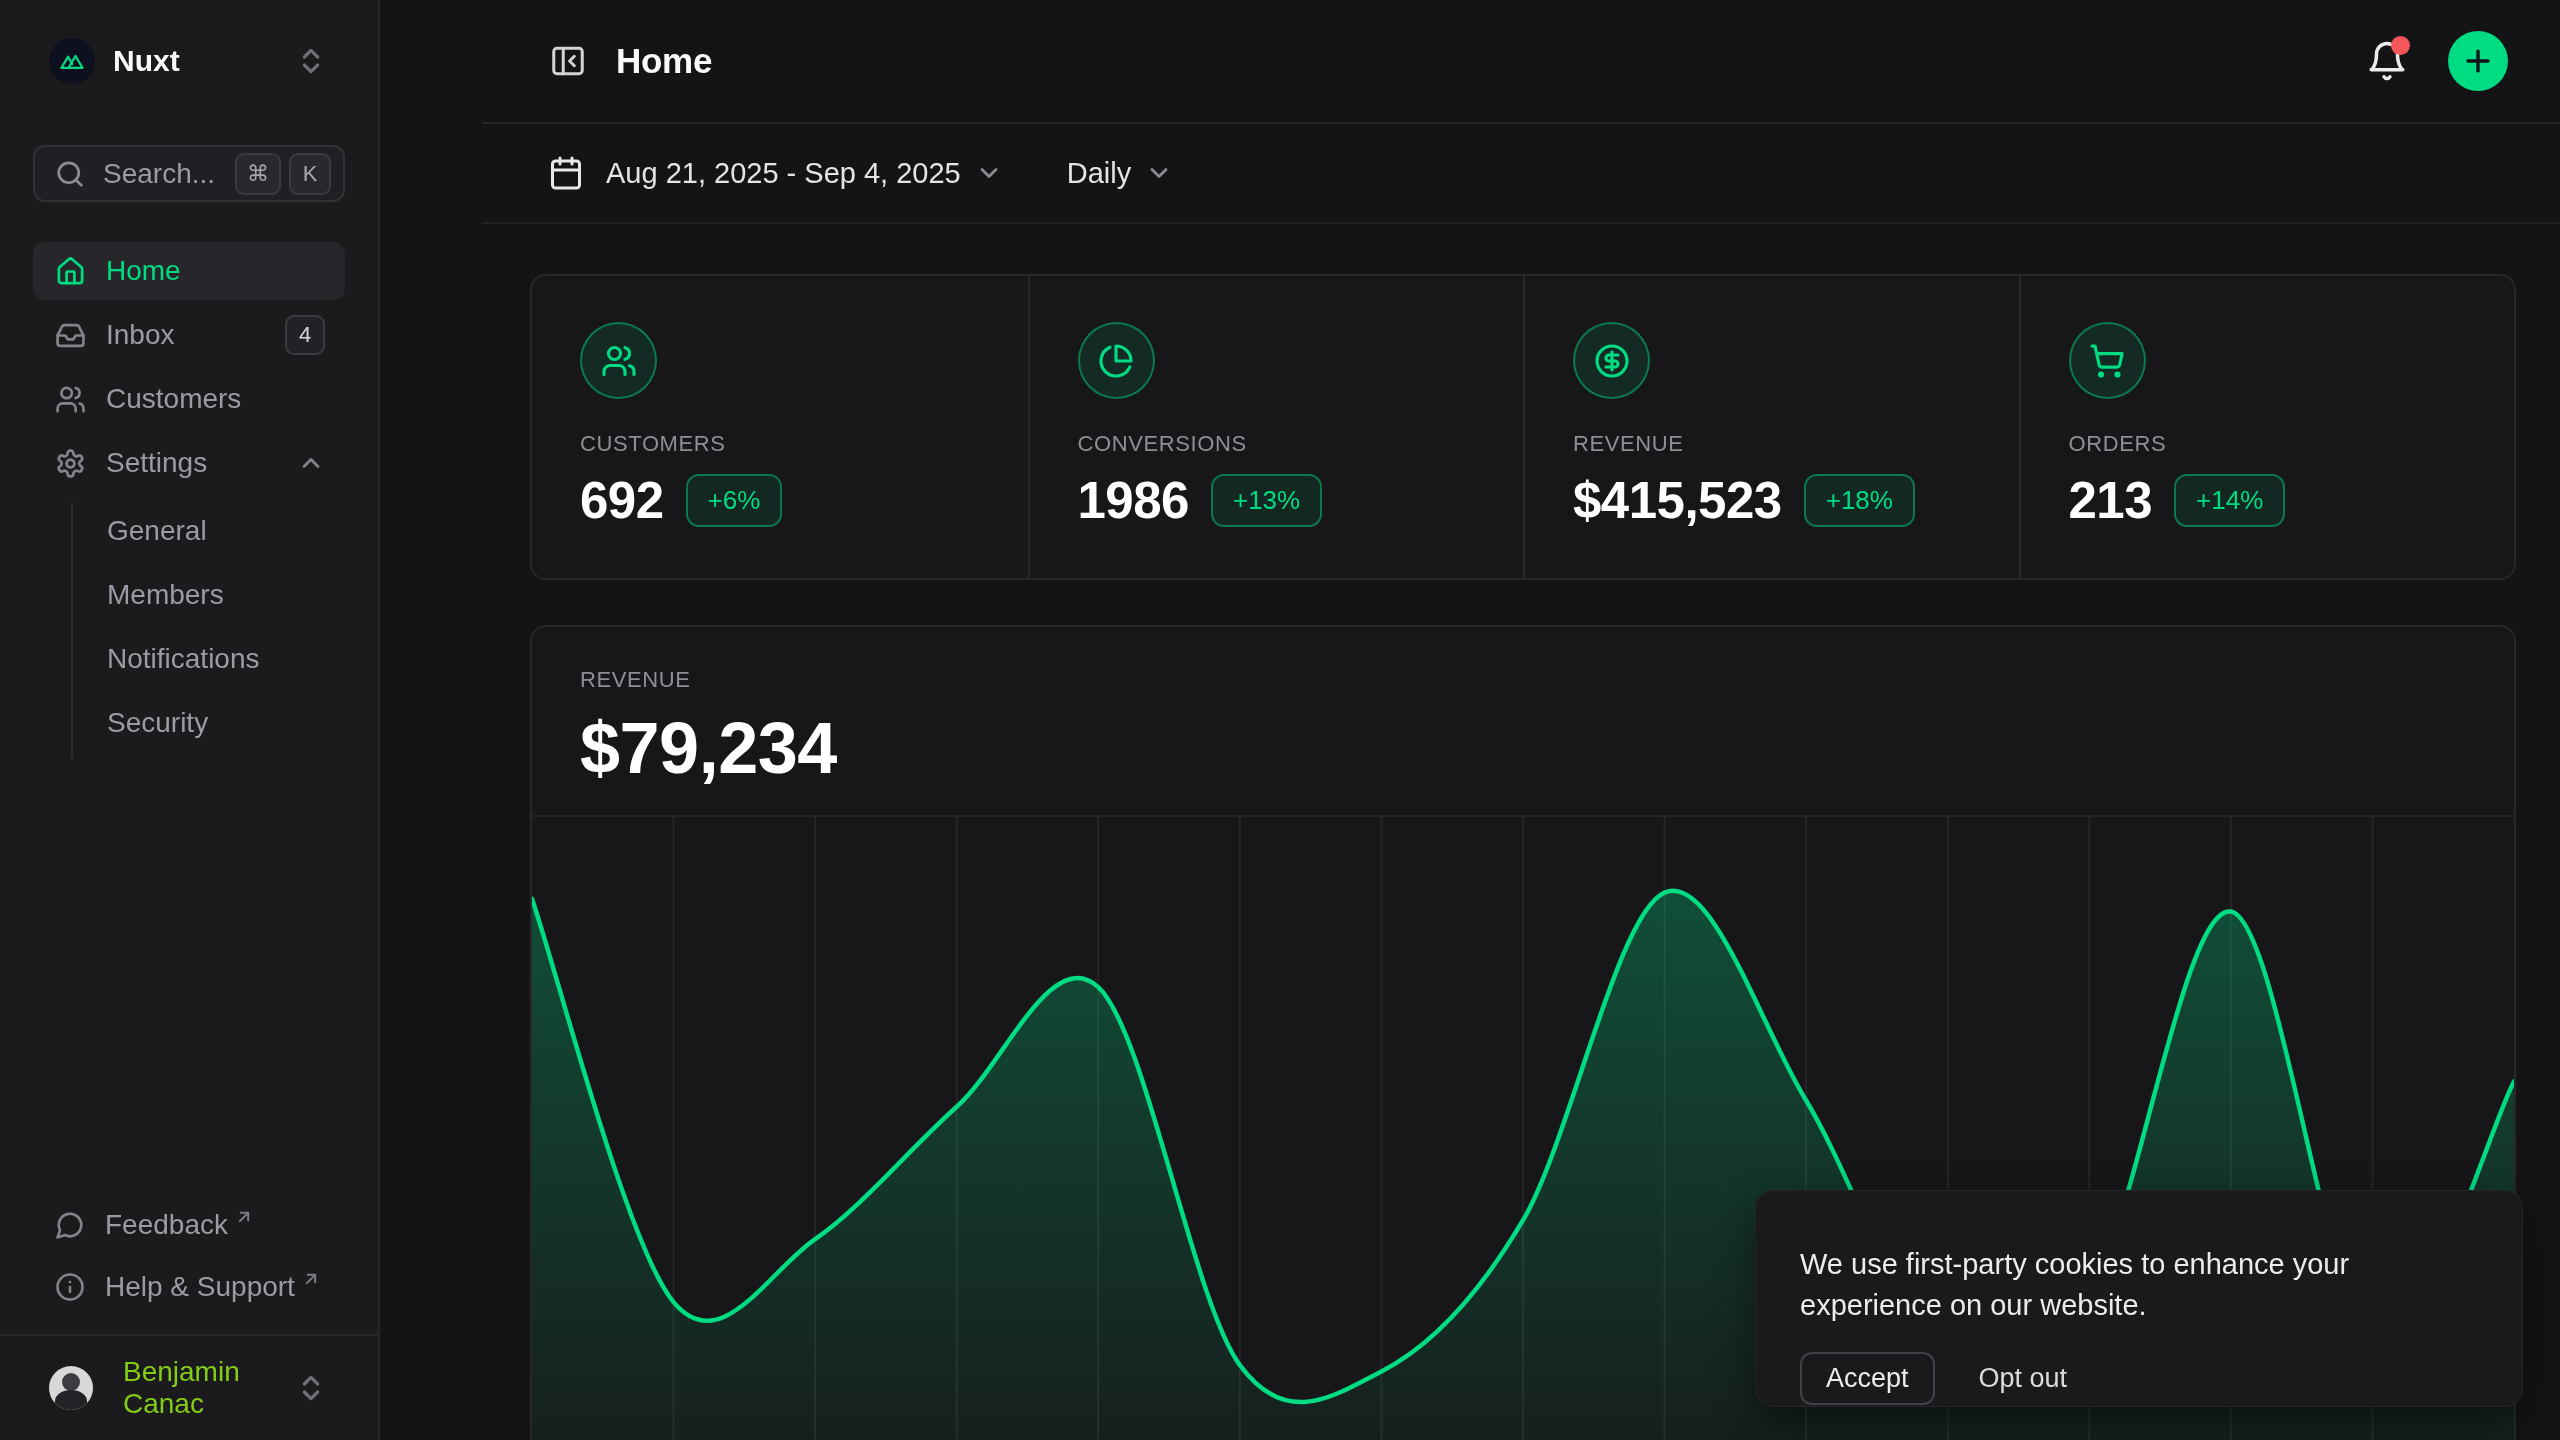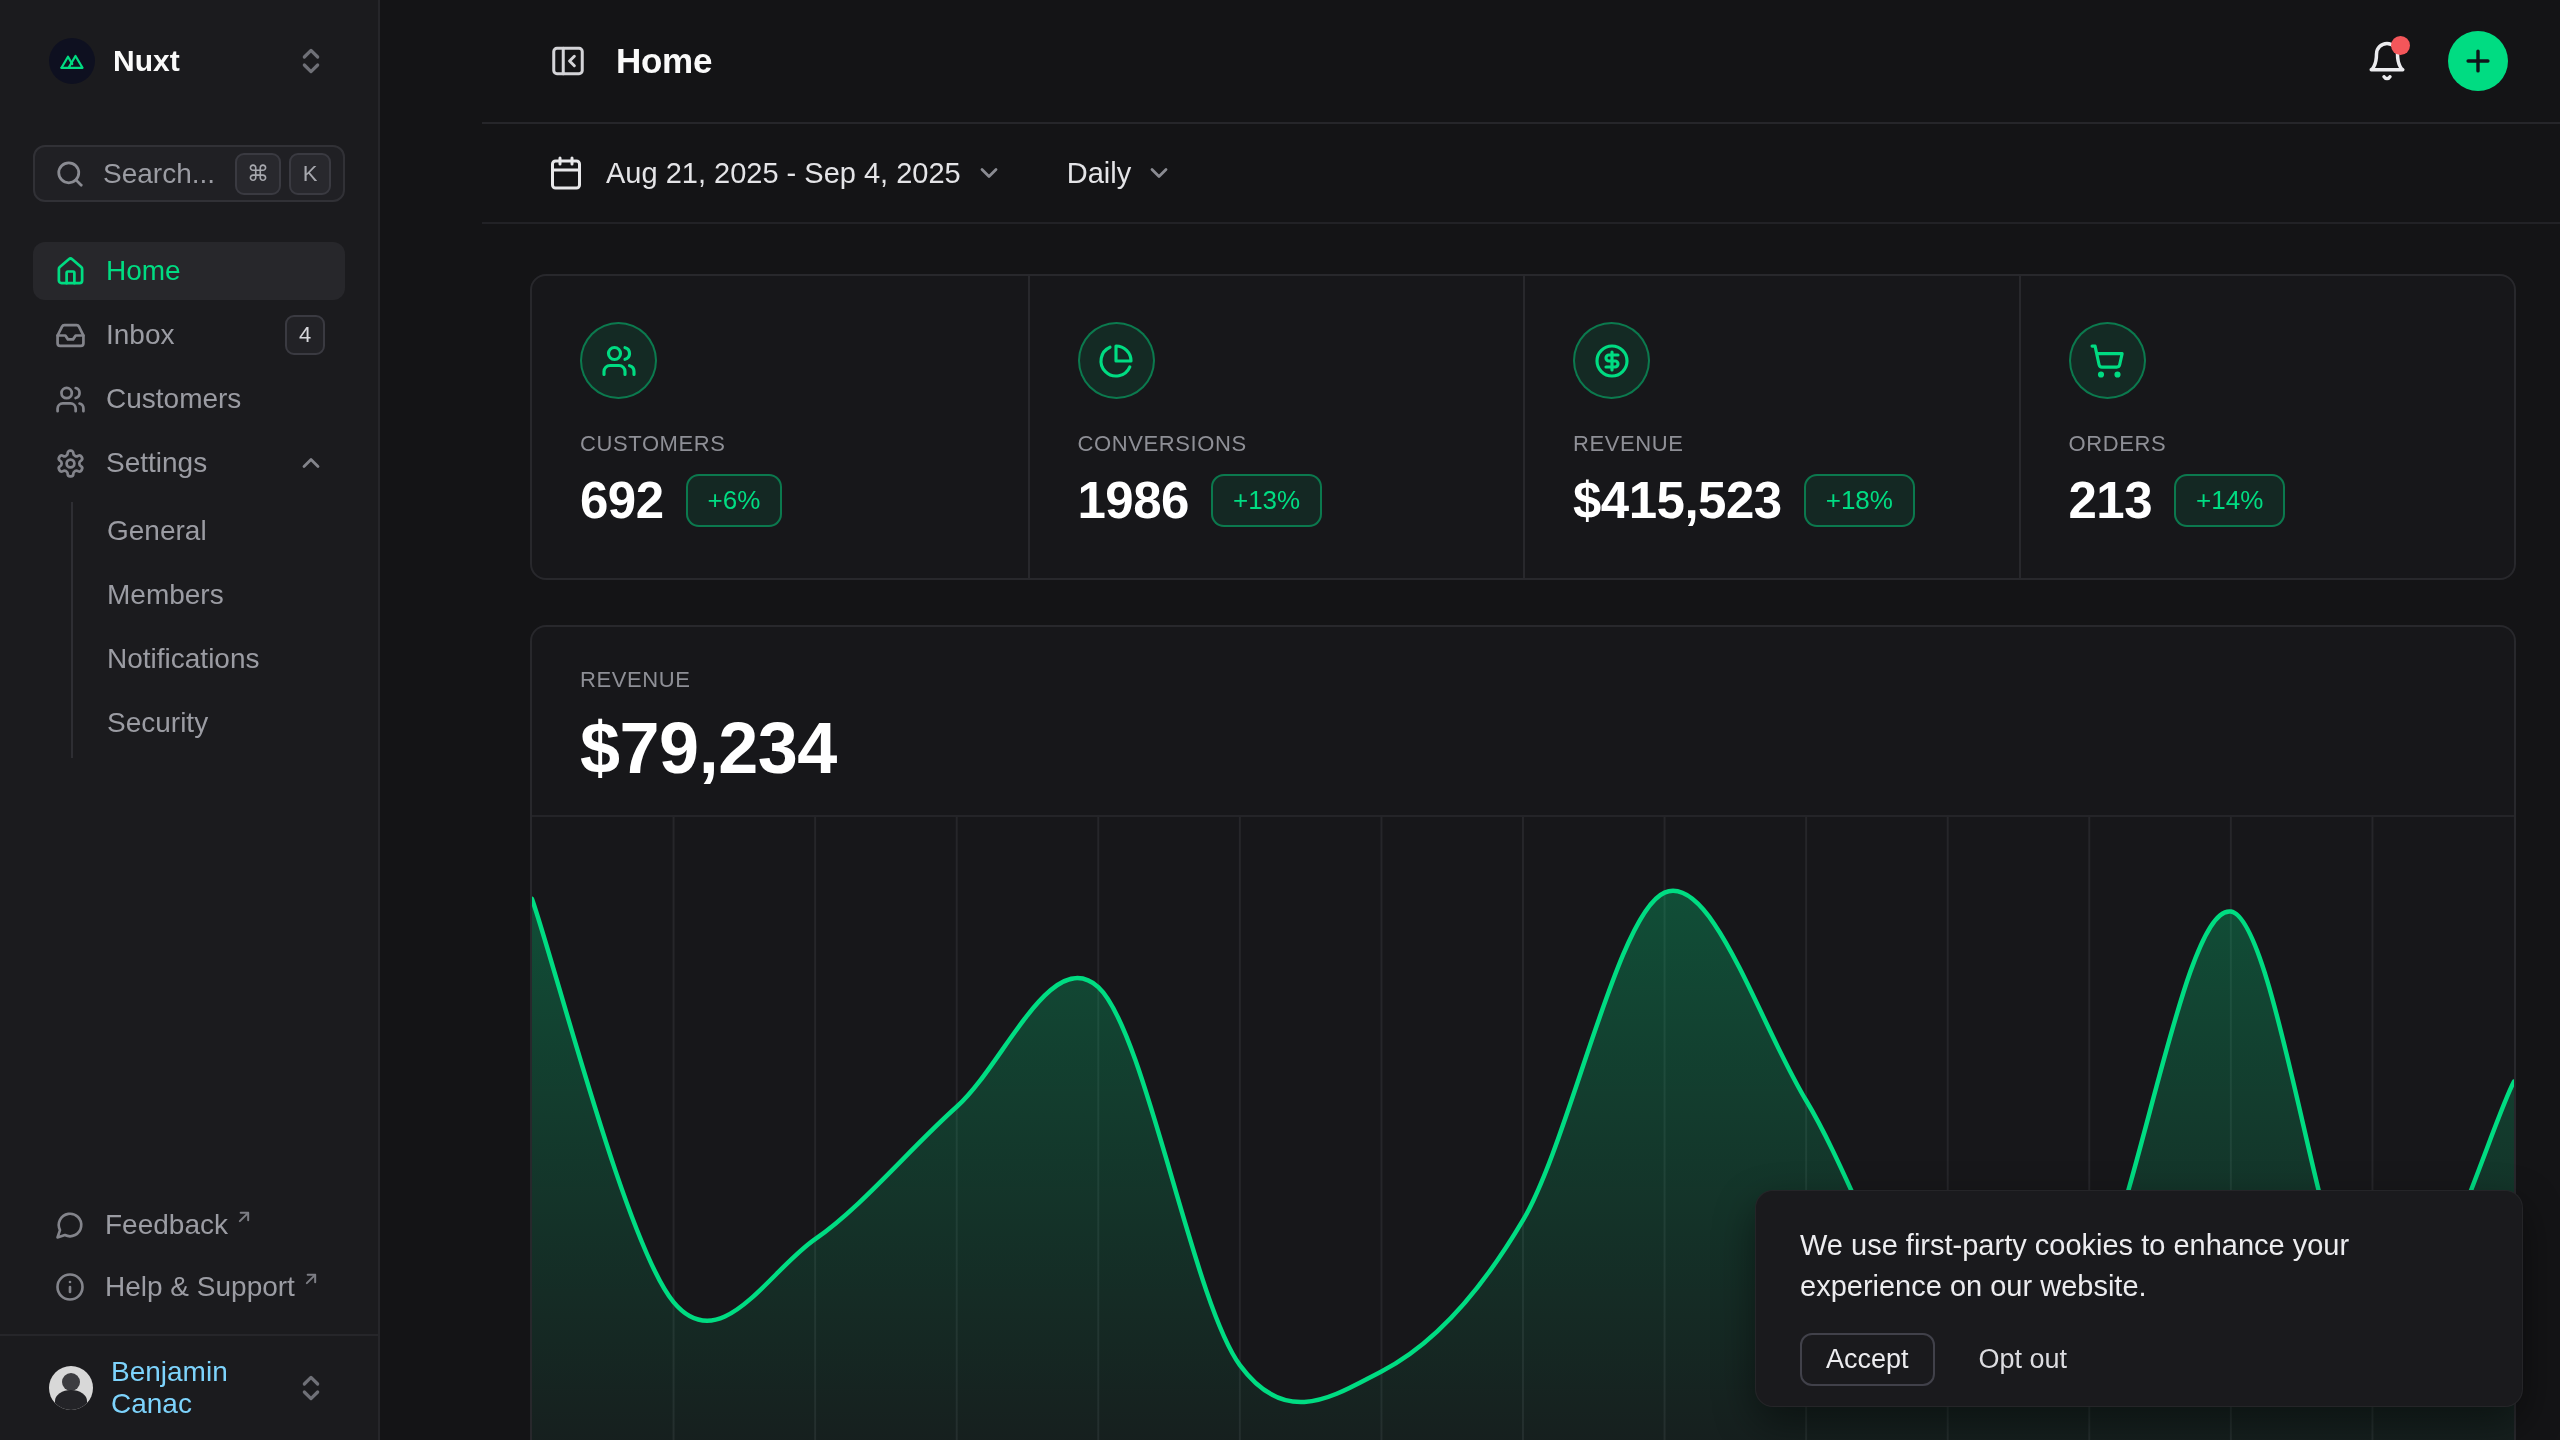--- a/index.html
+++ b/index.html
@@ -73,21 +73,21 @@
   .ext { width:20px; height:20px; color:#7d7e85; margin:-16px 0 0 6px; }
 
   .sb-divider { height:2px; background:#26262a; width:100%; }
   .user-row {
     height:104px; display:flex; align-items:center; padding:0 51px 0 49px; cursor:pointer;
   }
   .avatar { width:44px; height:44px; border-radius:50%; background:#d8d8d8; overflow:hidden;
     position:relative; flex:0 0 auto; }
   .avatar .head { position:absolute; left:13px; top:7px; width:18px; height:18px; border-radius:50%; background:#3c3c40; }
   .avatar .torso { position:absolute; left:6px; top:24px; width:32px; height:22px; border-radius:50% 50% 0 0; background:#232327; }
-  .user-name { margin-left:18px; font-size:28px; font-weight:500; color:#7dd3fc; flex:1; }
+  .user-name { margin-left:30px; font-size:28px; font-weight:500; color:#84cc16; flex:1; }
 
   
   .main { position:absolute; left:482px; top:0; width:2078px; height:1440px; background:#141416; }
   .topbar {
     height:124px; border-bottom:2px solid #26262a;
     display:flex; align-items:center; padding:0 52px 0 64px;
   }
   .panel-btn { width:44px; height:44px; color:#d4d4d8; cursor:pointer; display:flex; align-items:center; justify-content:center; }
   .panel-btn svg { width:38px; height:38px; }
   .page-title { margin-left:26px; font-size:35px; font-weight:700; color:#fafafa; letter-spacing:-0.3px; }
@@ -143,21 +143,21 @@
   .rev-head { height:188px; padding:40px 0 0 48px; }
   .rev-label { font-size:22px; font-weight:500; letter-spacing:0.6px; color:#8e8f96; }
   .rev-value { margin-top:14px; font-size:72px; font-weight:700; color:#ffffff; letter-spacing:-0.5px; }
   .chart-area { border-top:2px solid #242428; height:632px; }
 
   
   .cookie-banner {
     position:absolute; left:1755px; top:1190px; width:768px; height:217px;
     background:#1a1a1d; border:1px solid rgba(255,255,255,0.05); border-radius:18px;
     box-shadow:0 16px 40px rgba(0,0,0,0.45);
-    padding:34px 44px; z-index:20;
+    padding:53px 44px; z-index:20;
   }
   .cookie-text { font-size:29px; line-height:41px; color:#ececef; }
   .cookie-actions { margin-top:26px; display:flex; align-items:center; gap:44px; }
   .accept-btn {
     background:transparent; color:#ececef; font-size:27px; font-weight:500;
     border:2px solid #41414a; border-radius:12px; padding:9px 24px; cursor:pointer;
     font-family:inherit;
   }
   .optout-btn {
     background:transparent; border:none; color:#dcdce0; font-size:27px; font-weight:500;

